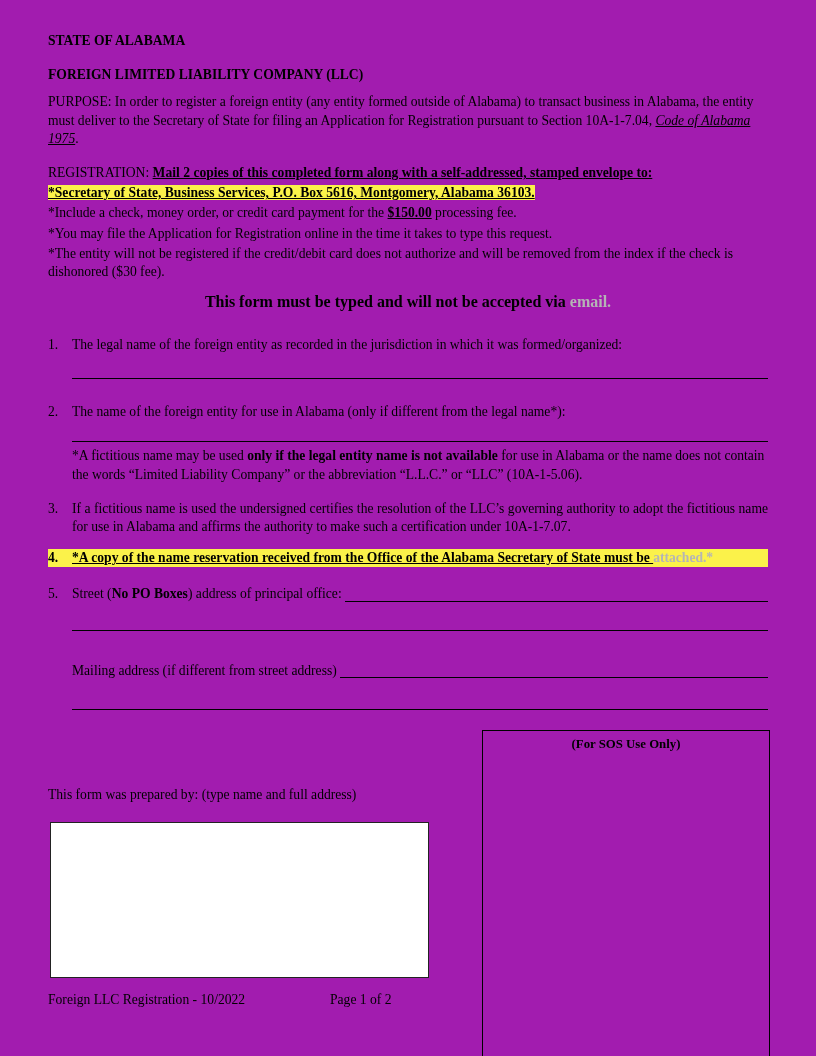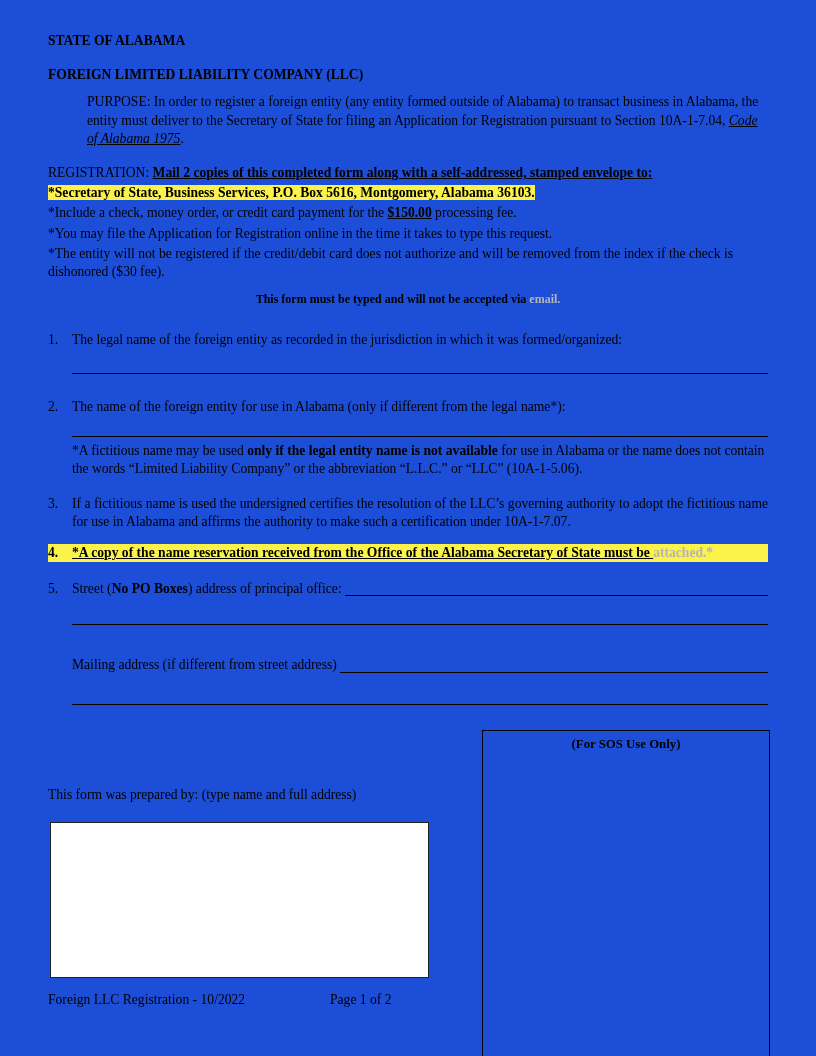--- a/index.html
+++ b/index.html
@@ -1,38 +1,38 @@
 <!DOCTYPE html>
 <html style="--hl-color: #fbf24a; --faded-color: #b5b5b5;"><head>
 <meta charset="utf-8">
 <style>
   * { margin:0; padding:0; box-sizing:border-box; }
   html,body { background:#ffffff; }
   .page {
     position:relative;
     width:816px; height:1056px;
-    background:#1d4ed8;
+    background:#a21caf;
     font-family:"Liberation Serif","DejaVu Serif",serif;
     font-size:13.6px;
     line-height:1.34;
     color:#000;
     overflow:hidden;
   }
   .content { position:absolute; left:48px; top:32px; width:720px; }
   .bold { font-weight:bold; }
   .u { text-decoration:underline;margin-top:24px; }
   .it-u { font-style:italic; text-decoration:underline; }
-  .hl { background:var(--hl-color,#fbf24a); }
+  .hl { background:var(--hl-color,#fbf24a);text-decoration:underline; }
   .faded { color:var(--faded-color,#b5b5b5); }
 
   .title { margin-top:16px; font-weight:bold; }
-  .purpose { margin-top:9px;margin-left:39px; }
+  .purpose { margin-top:9px; }
   .instr-head { margin-top:16px; }
   .instr-line { margin-top:2px; }
-  .typed { margin-top:11px; text-align:center; font-size:12px; font-weight:bold; line-height:1.3; }
+  .typed { margin-top:11px; text-align:center; font-size:16px; font-weight:bold; line-height:1.3; }
 
   .item { display:flex; }
   .num { flex:0 0 24px; }
   .itext { flex:1 1 auto; }
   .justify { text-align:justify; }
   .nowrap { white-space:nowrap; }
 
   .rule { border-bottom:1px solid #000; height:0; margin-left:24px; }
   .indent { margin-left:24px; }
   .flexline { display:flex; }

